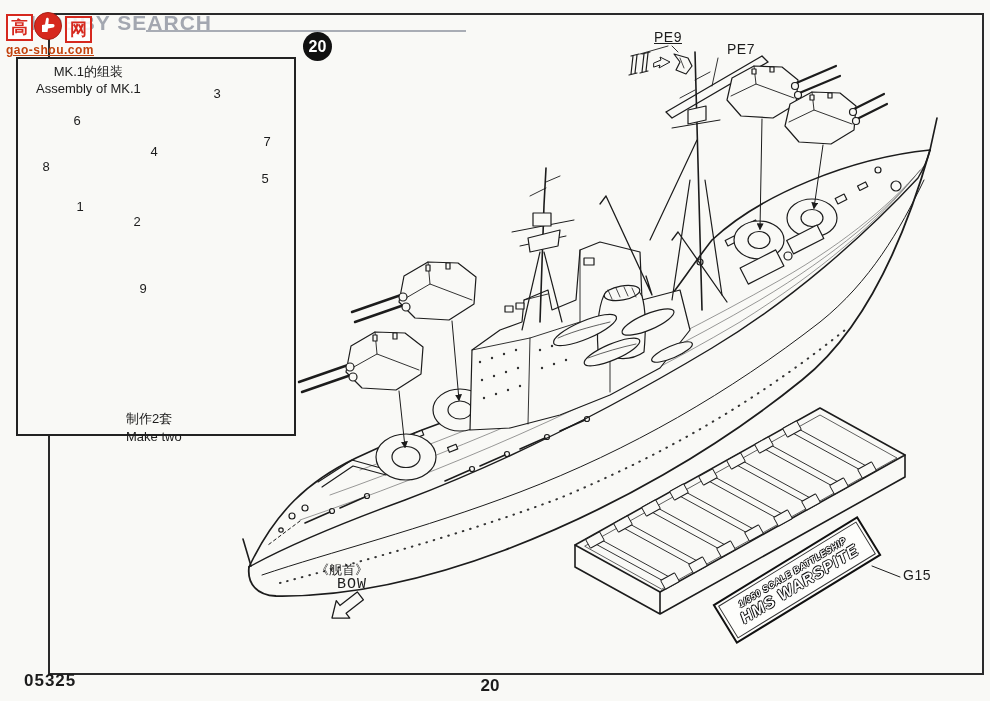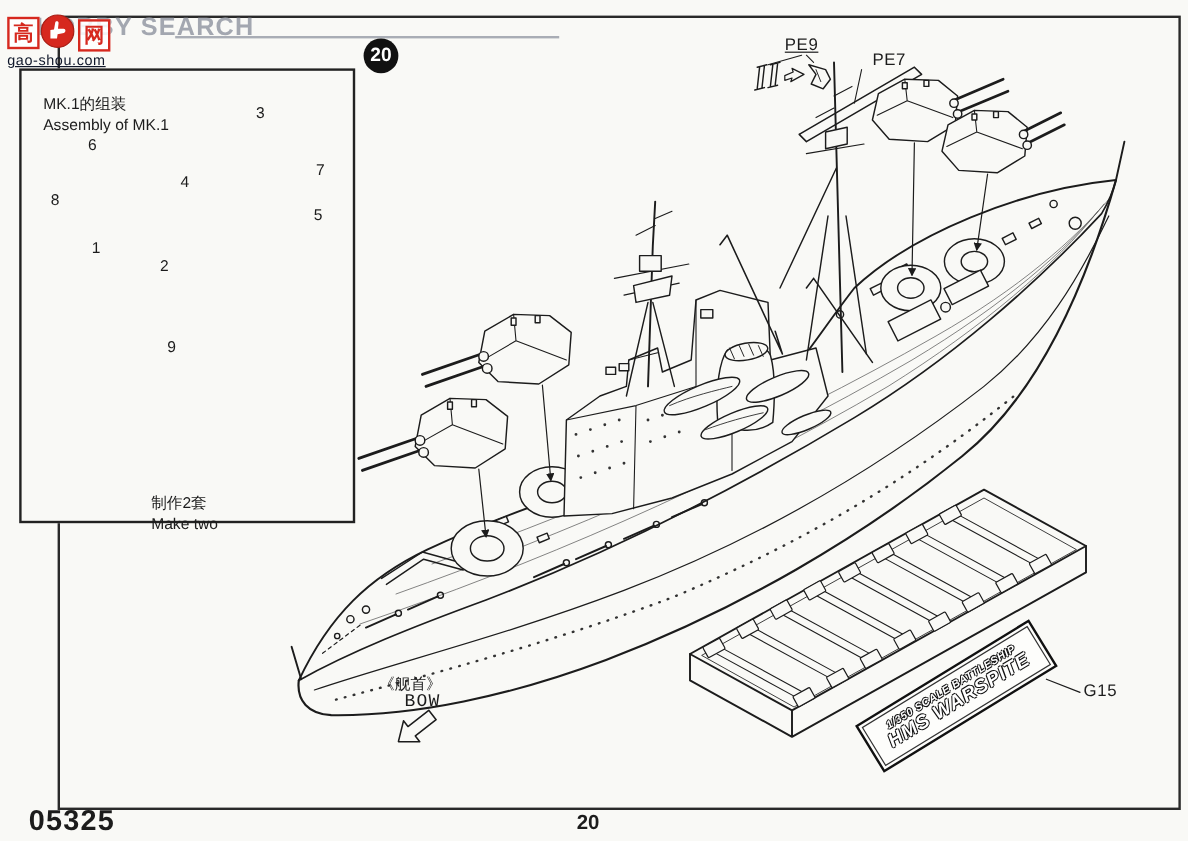--- a/index.html
+++ b/index.html
@@ -10,44 +10,44 @@
     color:#1c1c1c;
   }
   .abs{position:absolute;}
   
   .frame{left:48px;top:13px;width:932px;height:658px;border:2px solid #2a2a2a;background:transparent;}
   
   .wm-site{left:30px;top:11px;font-size:21px;font-weight:bold;letter-spacing:1px;color:#a3a7b0;}
   .wm-line{left:146px;top:30px;width:320px;border-top:2px solid #a9adb5;}
   .wm-box{width:23px;height:23px;border:2px solid #d6281e;color:#d6281e;background:rgba(255,255,255,.85);
           font-size:17px;font-weight:bold;text-align:center;line-height:23px;}
-  .wm-domain{left:6px;top:43px;font-size:12px;font-weight:normal;color:#0f172a;text-decoration:underline;letter-spacing:.5px;}
+  .wm-domain{left:6px;top:43px;font-size:12px;font-weight:bold;color:#c2410c;text-decoration:underline;letter-spacing:.5px;}
   
   .badge{left:303px;top:32px;width:29px;height:29px;border-radius:50%;background:#111;
          color:#fff;font-weight:bold;font-size:16px;text-align:center;line-height:29px;}
   
   .abox{left:16px;top:57px;width:276px;height:375px;border:2px solid #222;background:#f9f9f6;}
-  .abox-title{left:36px;top:78px;font-size:13px;line-height:17px;}
+  .abox-title{left:36px;top:63px;font-size:13px;line-height:17px;text-align:center;}
   .abox-note{left:126px;top:390px;font-size:13px;line-height:18px;margin-top:20px;}
   .plabel{font-size:13px;font-weight:normal;width:16px;text-align:center;}
   
   .callout{font-size:14px;letter-spacing:.5px;}
   .bow-cn{left:316px;top:561px;font-size:13px;}
   .bow-en{left:337px;top:576px;font-size:15px;letter-spacing:1px;font-family:Liberation Mono, monospace;}
   
   .plate{left:712px;top:557px;width:170px;height:46px;transform:rotate(-31.5deg);
          border:2px solid #111;background:#fdfdfb;box-sizing:border-box;padding:2px;}
   .plate-inner{width:100%;height:100%;border:1px solid #333;box-sizing:border-box;
                display:flex;flex-direction:column;align-items:center;justify-content:center;}
   .plate-l1{font-size:9px;font-weight:bold;font-style:italic;letter-spacing:.5px;color:#fff;
             text-shadow:-1px 0 #111,1px 0 #111,0 -1px #111,0 1px #111;}
   .plate-l2{font-size:16px;font-weight:bold;font-style:italic;letter-spacing:1px;color:#fff;
             text-shadow:-1px 0 #111,1px 0 #111,0 -1px #111,0 1px #111;}
   
-  .kitnum{left:24px;top:671px;font-size:24px;font-weight:bold;letter-spacing:1px;}
+  .kitnum{left:24px;top:671px;font-size:17px;font-weight:bold;letter-spacing:1px;}
   .pagenum{left:468px;top:676px;width:44px;text-align:center;font-size:17px;font-weight:bold;}
   svg{position:absolute;left:0;top:0;}
 </style>
 </head>
 <body>
 
 <div class="abs frame"></div>
 
 <svg width="990" height="701" viewBox="0 0 990 701">
   <defs>

